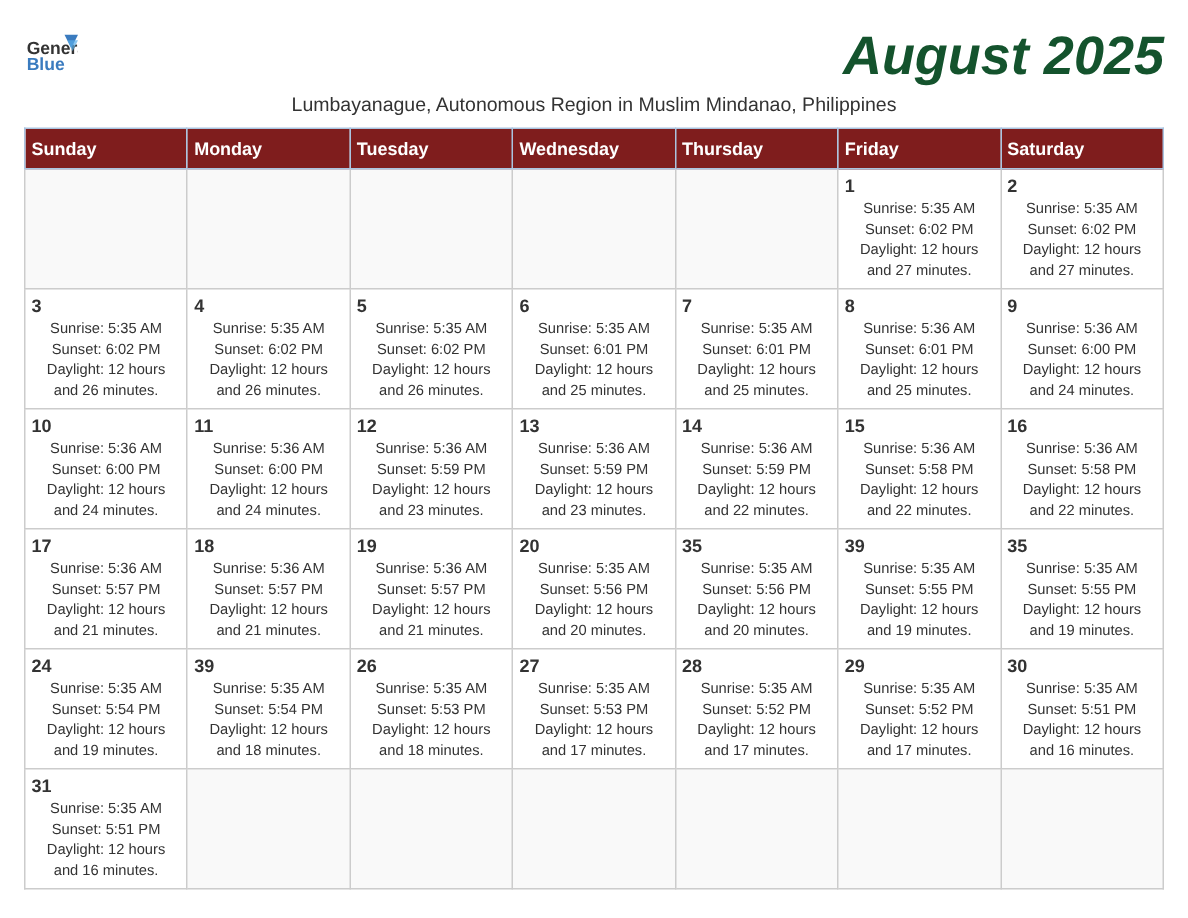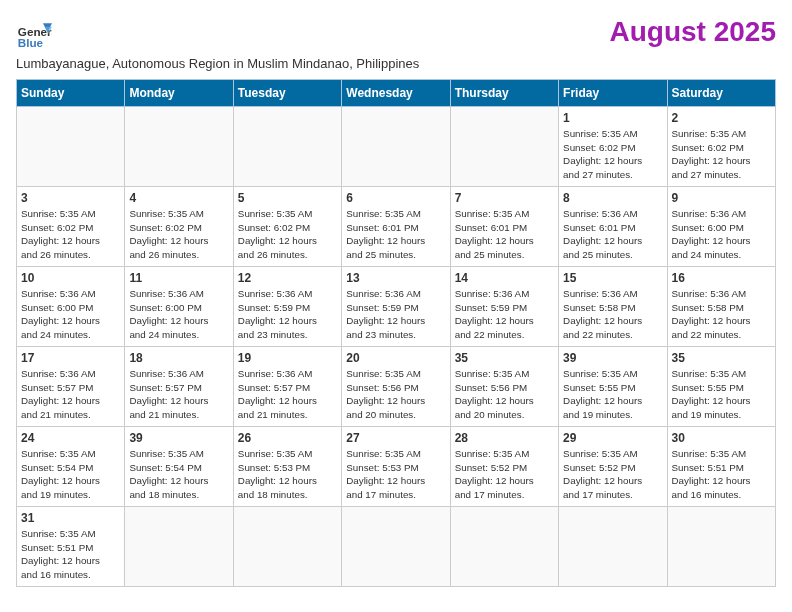--- a/index.html
+++ b/index.html
@@ -19,38 +19,39 @@
     .logo {
       display: flex;
       align-items: center;
       gap: 4px;
     }
     .logo-icon {
       width: 36px;
       height: 36px;
     }
     .month-title {
-      font-size: 28px;
+      font-size: 36px;
       font-weight: bold;
-      color: #a21caf;
+      color: #14532d;
       text-align: right;
+      font-style: italic;
     }
     .subtitle {
-      text-align: left;
+      text-align: center;
       font-size: 13px;
       color: #333;
       margin-bottom: 8px;
     }
     table {
       width: 100%;
       border-collapse: collapse;
       table-layout: fixed;
     }
     thead tr th {
-      background: #0369a1;
+      background: #7f1d1d;
       color: #fff;
       font-size: 12px;
       font-weight: bold;
       padding: 6px 4px;
       text-align: left;
       border: 1px solid #aac4e0;
     }
     tbody tr td {
       border: 1px solid #ccc;
       vertical-align: top;
@@ -62,20 +63,21 @@
     .day-number {
       font-weight: bold;
       font-size: 12px;
       display: block;
       margin-bottom: 2px;
     }
     .day-info {
       font-size: 9.8px;
       line-height: 1.4;
       color: #333;
+      text-align: center;
     }
     .empty-cell {
       background: #f9f9f9;
     }
   </style>
 </head>
 <body>
 
 <div class="header-row">
   <div class="logo">

